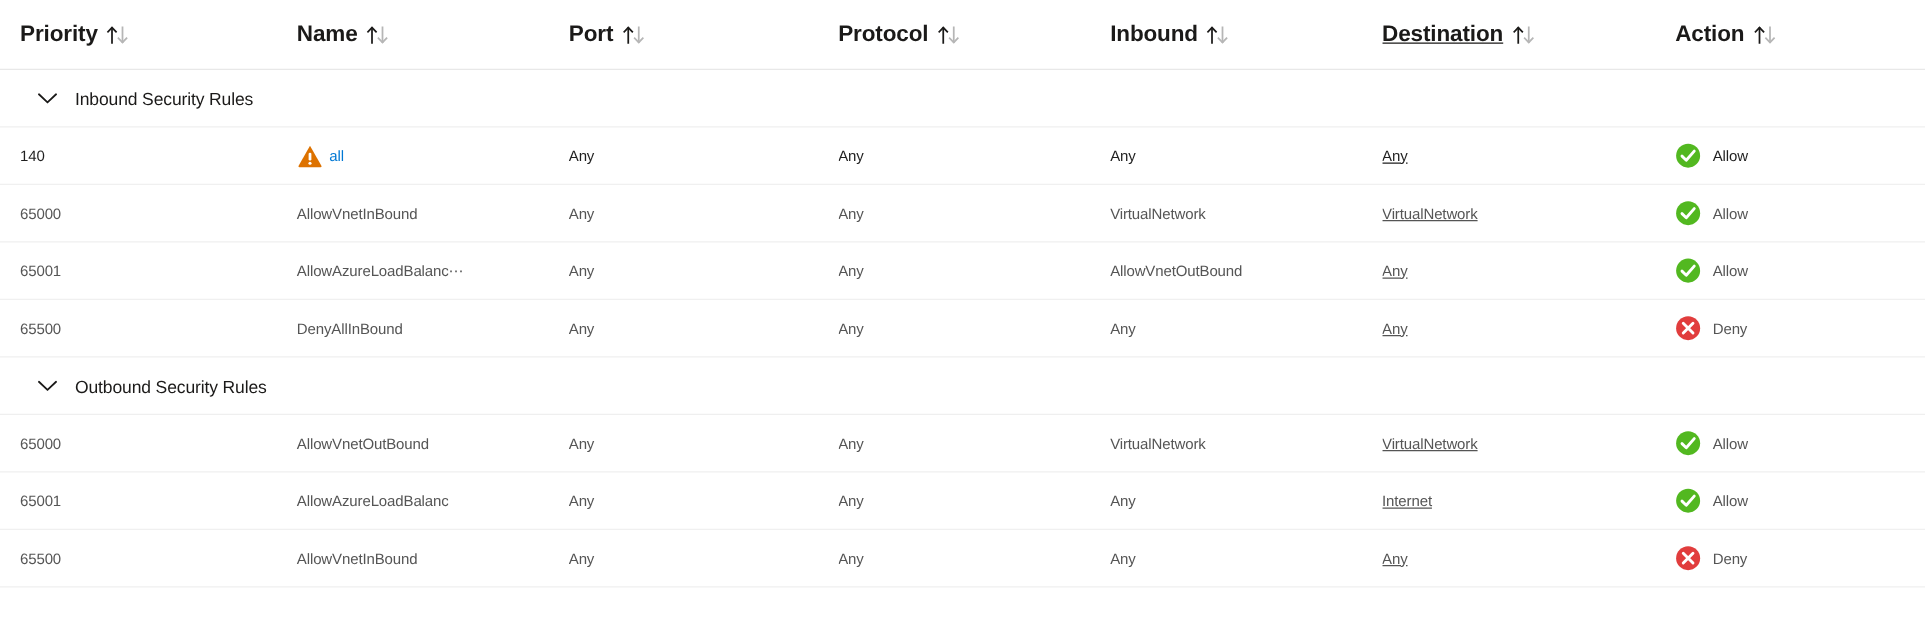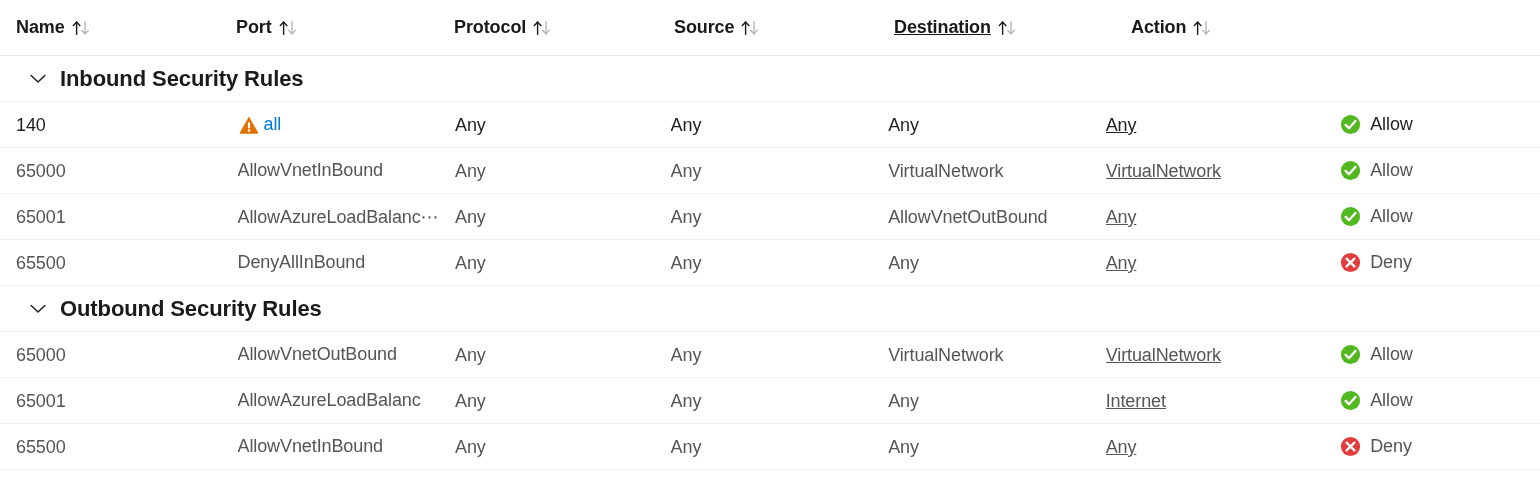--- a/index.html
+++ b/index.html
@@ -85,34 +85,33 @@
   }
   .chevron {
     display: inline-flex;
     width: 16px;
     height: 16px;
     align-items: center;
     justify-content: center;
     cursor: pointer;
   }
   .group-label {
-    font-size: 22px;
-    font-weight: 700;
+    font-size: 14px;
+    font-weight: 400;
     color: #1b1a19;
     letter-spacing: -0.1px;
   }
 
   
   .data-row {
     height: 46px;
     border-bottom: 1px solid #f0f0f0;
-    font-size: 18px;
+    font-size: 12px;
     color: #555555;
     letter-spacing: -0.1px;
-    justify-content: flex-end;
   }
   .data-row.emphasis {
     color: #1f1f1f;
   }
   .data-row .cell {
     line-height: 46px;
     height: 46px;
   }
 
   .name-cell {
@@ -151,20 +150,35 @@
   .spacer {
     height: 28px;
   }
 </style>
 </head>
 <body>
 
 <div class="grid">
 
   <div class="row header-row" id="header-row">
+      <div class="cell c-priority">
+        <span>Priority</span>
+        <span class="sort-icon">
+          <svg width="20" height="18" viewBox="0 0 20 18">
+            <g stroke="#1b1a19" stroke-width="1.4" fill="none" stroke-linecap="square">
+              <path d="M4.6 15.2 L4.6 3.4"></path>
+              <path d="M1.4 6.4 L4.6 3.1 L7.8 6.4"></path>
+            </g>
+            <g stroke="#b6b6b6" stroke-width="1.4" fill="none" stroke-linecap="square">
+              <path d="M13.0 2.8 L13.0 14.6"></path>
+              <path d="M9.8 11.6 L13.0 14.9 L16.2 11.6"></path>
+            </g>
+          </svg>
+        </span>
+      </div>
       <div class="cell c-name">
         <span>Name</span>
         <span class="sort-icon">
           <svg width="20" height="18" viewBox="0 0 20 18">
             <g stroke="#1b1a19" stroke-width="1.4" fill="none" stroke-linecap="square">
               <path d="M4.6 15.2 L4.6 3.4"></path>
               <path d="M1.4 6.4 L4.6 3.1 L7.8 6.4"></path>
             </g>
             <g stroke="#b6b6b6" stroke-width="1.4" fill="none" stroke-linecap="square">
               <path d="M13.0 2.8 L13.0 14.6"></path>
@@ -197,21 +211,21 @@
               <path d="M1.4 6.4 L4.6 3.1 L7.8 6.4"></path>
             </g>
             <g stroke="#b6b6b6" stroke-width="1.4" fill="none" stroke-linecap="square">
               <path d="M13.0 2.8 L13.0 14.6"></path>
               <path d="M9.8 11.6 L13.0 14.9 L16.2 11.6"></path>
             </g>
           </svg>
         </span>
       </div>
       <div class="cell c-source">
-        <span>Source</span>
+        <span>Inbound</span>
         <span class="sort-icon">
           <svg width="20" height="18" viewBox="0 0 20 18">
             <g stroke="#1b1a19" stroke-width="1.4" fill="none" stroke-linecap="square">
               <path d="M4.6 15.2 L4.6 3.4"></path>
               <path d="M1.4 6.4 L4.6 3.1 L7.8 6.4"></path>
             </g>
             <g stroke="#b6b6b6" stroke-width="1.4" fill="none" stroke-linecap="square">
               <path d="M13.0 2.8 L13.0 14.6"></path>
               <path d="M9.8 11.6 L13.0 14.9 L16.2 11.6"></path>
             </g>

